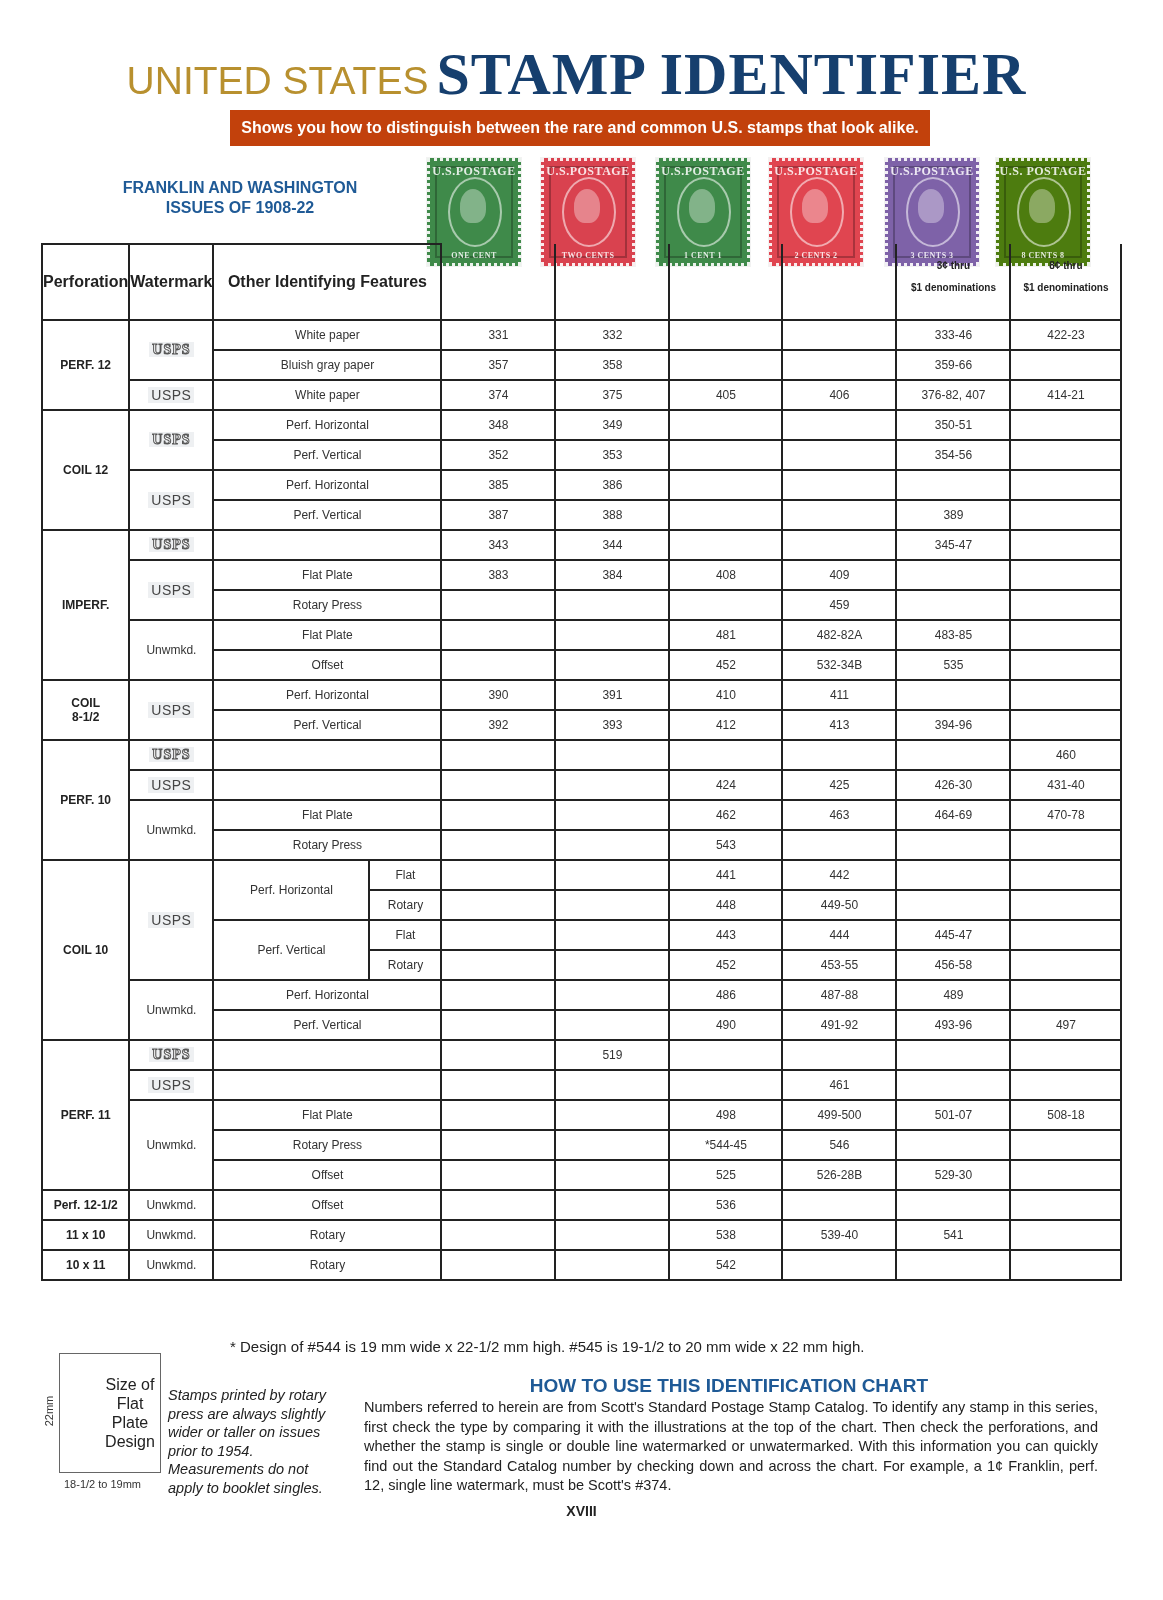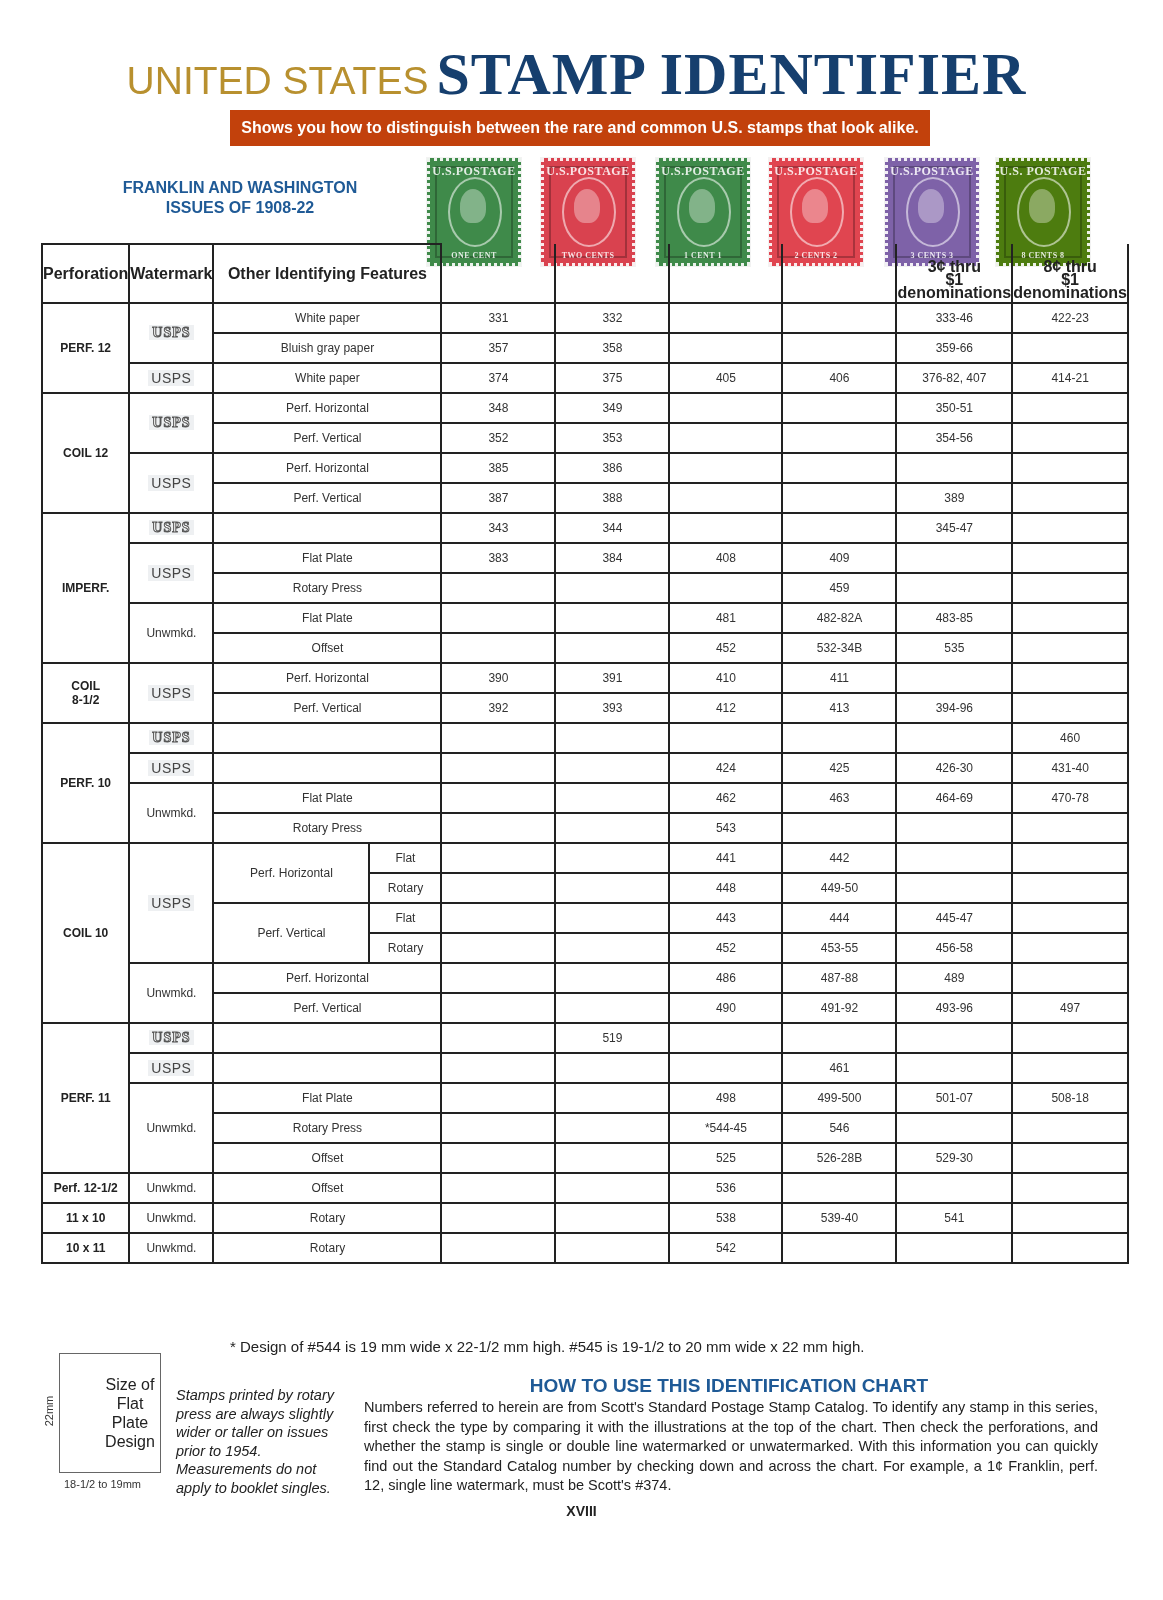--- a/index.html
+++ b/index.html
@@ -12,29 +12,29 @@
   .stamp{position:absolute;top:158px;width:94px;height:108px;box-sizing:border-box;border:3px dotted rgba(255,255,255,.9);outline:1px solid rgba(0,0,0,0.05);}
   .stamp .inner{position:absolute;left:5px;top:5px;right:5px;bottom:5px;border:2px solid rgba(0,0,0,.25);}
   .stamp .top{position:absolute;left:0;right:0;top:3px;text-align:center;font-family:"Liberation Serif",serif;font-size:12px;font-weight:bold;color:rgba(255,255,255,.85);letter-spacing:.5px;}
   .stamp .bot{position:absolute;left:0;right:0;bottom:3px;text-align:center;font-family:"Liberation Serif",serif;font-size:8px;font-weight:bold;color:rgba(255,255,255,.85);letter-spacing:.5px;}
   .stamp .oval{position:absolute;left:18px;top:16px;width:50px;height:66px;border-radius:50%;border:2px solid rgba(255,255,255,.55);}
   .stamp .head{position:absolute;left:30px;top:28px;width:26px;height:34px;border-radius:50% 50% 40% 40%;background:rgba(255,255,255,.35);}
   table.grid{position:absolute;left:41px;top:243px;border-collapse:collapse;table-layout:fixed;}
   table.grid td{border:2px solid #222;text-align:center;vertical-align:middle;font-size:12px;height:28px;padding:0;color:#333;}
   table.grid td.hd{font-weight:bold;font-size:16px;height:55px;color:#222;}
   table.grid td.perf{font-weight:bold;font-size:12px;color:#222;}
-  table.grid td.denom{vertical-align:bottom;font-size:16px;line-height:13px;padding-bottom:3px;border-top:none;}
+  table.grid td.denom{vertical-align:bottom;font-size:10px;line-height:22px;padding-bottom:20px;border-top:none;}
   table.grid td.imgcell{border-top:none;}
   .wm-double{font-family:"Liberation Serif",serif;font-weight:bold;font-size:14px;color:#fff;-webkit-text-stroke:1px #555;text-shadow:0 0 0 #555;background:#eef0f2;padding:0 3px;letter-spacing:1px;}
   .wm-single{font-size:14px;color:#444;background:#eef0f2;padding:0 3px;letter-spacing:.5px;}
   .footnote{position:absolute;left:230px;top:1338px;font-size:15px;color:#222;}
   .sizebox{position:absolute;left:59px;top:1353px;width:102px;height:120px;border:1.5px solid #666;box-sizing:border-box;display:flex;align-items:center;justify-content:center;text-align:center;font-size:16px;line-height:19px;color:#222;padding-left:40px;}
   .vlabel{position:absolute;left:34px;top:1405px;font-size:11px;color:#333;transform:rotate(-90deg);transform-origin:center;}
   .hlabel{position:absolute;left:64px;top:1478px;font-size:11px;color:#333;}
-  .rotary-note{position:absolute;left:168px;top:1386px;width:170px;font-style:italic;font-size:14.5px;line-height:18.5px;color:#222;margin-left:8px;}
+  .rotary-note{position:absolute;left:168px;top:1386px;width:170px;font-style:italic;font-size:14.5px;line-height:18.5px;color:#222;}
   .how-title{position:absolute;left:364px;top:1375px;width:730px;text-align:center;color:#1f5a96;font-weight:bold;font-size:19px;}
   .how-body{position:absolute;left:364px;top:1398px;width:734px;font-size:14.5px;line-height:19.5px;color:#222;text-align:justify;}
   .pageno{position:absolute;left:0;width:1163px;top:1503px;text-align:center;font-weight:bold;font-size:14px;color:#222;}
 </style>
 </head>
 <body>
 
 <div class="title">
   <span class="us">UNITED STATES</span><span class="si">STAMP IDENTIFIER</span>
 </div>

